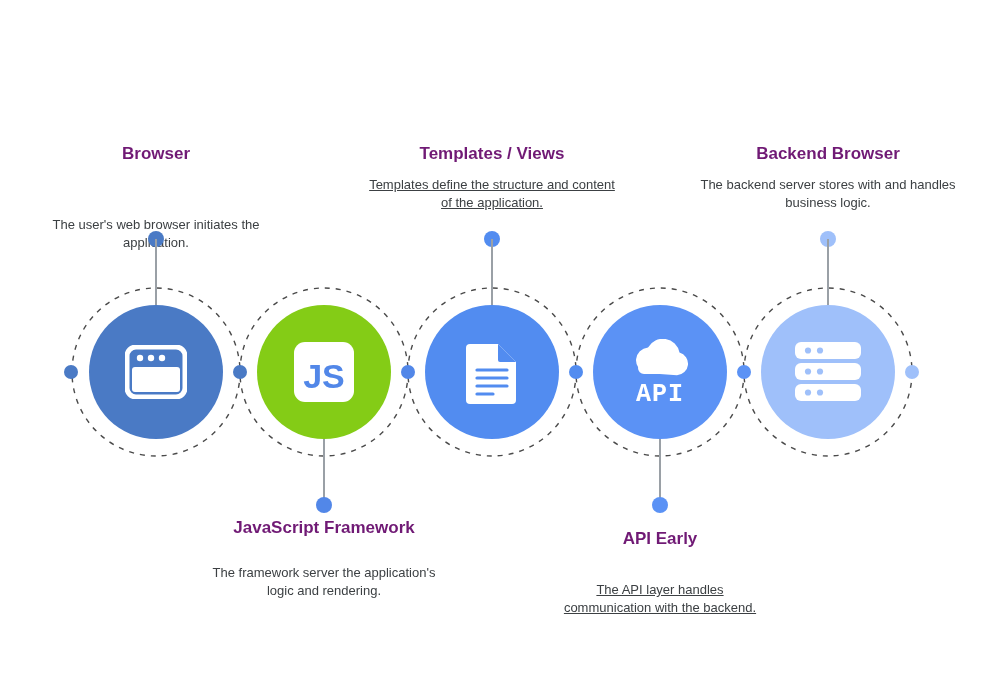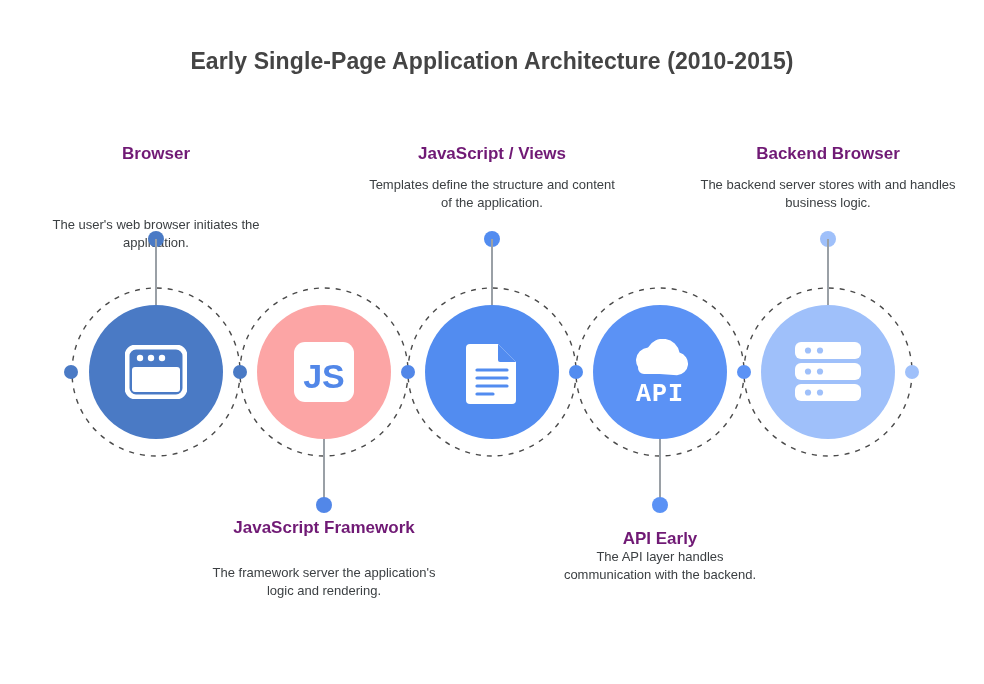--- a/index.html
+++ b/index.html
@@ -110,21 +110,20 @@
   }
 
   
   .icon-svg { display: block; }
 </style>
 </head>
 <body>
 
 <div id="canvas">
 
-  <div id="title">Early Single-Page Application Architecture (2010-2015)</div>
 
   <svg id="rings" viewBox="0 0 984 684" width="984" height="684" aria-hidden="true">
     <g fill="none" stroke="#4a4a4a" stroke-width="1.4" stroke-dasharray="5 6">
       <circle cx="156" cy="372" r="84"></circle>
       <circle cx="324" cy="372" r="84"></circle>
       <circle cx="492" cy="372" r="84"></circle>
       <circle cx="660" cy="372" r="84"></circle>
       <circle cx="828" cy="372" r="84"></circle>
     </g>
   </svg>
@@ -139,35 +138,35 @@
         <rect x="2" y="2" width="58" height="50" rx="9" ry="9" fill="none" stroke="#ffffff" stroke-width="5"></rect>
         <rect x="7" y="22" width="48" height="25" rx="3" ry="3" fill="#ffffff"></rect>
         <circle cx="15" cy="13" r="3.2" fill="#ffffff"></circle>
         <circle cx="26" cy="13" r="3.2" fill="#ffffff"></circle>
         <circle cx="37" cy="13" r="3.2" fill="#ffffff"></circle>
       </svg>
     </div>
   </div>
 
   <div class="node" style="left:324px; top:372px;">
-    <div class="circle" style="background:#fca5a5;">
+    <div class="circle" style="background:#84cc16;">
       <svg class="icon-svg" width="64" height="64" viewBox="0 0 64 64">
         <rect x="2" y="2" width="60" height="60" rx="11" ry="11" fill="#ffffff"></rect>
         <text x="32" y="48" text-anchor="middle" font-family="Liberation Sans, sans-serif" font-size="34" font-weight="bold" fill="#5287e8">JS</text>
       </svg>
     </div>
     <div class="stem down" style="height:66px;"></div>
     <div class="stem-dot" style="top:125px; background:#5287e8;"></div>
     <div class="label" style="top:146px;">JavaScript Framework</div>
     <div class="desc" style="top:192px; width:230px; left:-115px;">The framework server the application's logic and rendering.</div>
   </div>
 
   <div class="node" style="left:492px; top:372px;">
-    <div class="desc" style="top:-196px;">Templates define the structure and content of the application.</div>
-    <div class="label" style="top:-228px;">JavaScript / Views</div>
+    <div class="desc" style="top:-196px;text-decoration:underline;">Templates define the structure and content of the application.</div>
+    <div class="label" style="top:-228px;">Templates / Views</div>
     <div class="stem-dot" style="top:-141px; background:#528cf0;"></div>
     <div class="stem up" style="height:66px;"></div>
     <div class="circle" style="background:#528cf0;">
       <svg class="icon-svg" width="56" height="64" viewBox="0 0 56 64">
         <path d="M6 4 h28 l18 18 v38 a4 4 0 0 1 -4 4 h-42 a4 4 0 0 1 -4 -4 v-52 a4 4 0 0 1 4 -4 z" fill="#ffffff"></path>
         <path d="M34 4 l18 18 h-16 a2 2 0 0 1 -2 -2 z" fill="#528cf0"></path>
         <g stroke="#528cf0" stroke-width="3.2" stroke-linecap="round">
           <line x1="13" y1="30" x2="43" y2="30"></line>
           <line x1="13" y1="38" x2="43" y2="38"></line>
           <line x1="13" y1="46" x2="43" y2="46"></line>
@@ -181,21 +180,21 @@
     <div class="circle" style="background:#5b92f5;justify-content:center;">
       <svg class="icon-svg" width="72" height="66" viewBox="0 0 72 66">
         <path d="M22 34 a13 13 0 0 1 2 -25.6 a17 17 0 0 1 31.5 5.2 a11.5 11.5 0 0 1 -2.5 22.6 z
                  M20 23 h34 a6 6 0 0 1 0 12 h-34 a6 6 0 0 1 0 -12 z" fill="#ffffff"></path>
         <text x="36" y="62" text-anchor="middle" font-family="Liberation Mono, monospace" font-size="25" font-weight="bold" fill="#ffffff" letter-spacing="1">API</text>
       </svg>
     </div>
     <div class="stem down" style="height:66px;"></div>
     <div class="stem-dot" style="top:125px; background:#5b92f5;"></div>
     <div class="label" style="top:157px;">API Early</div>
-    <div class="desc" style="top:176px; width:200px; left:-100px;">The API layer handles communication with the backend.</div>
+    <div class="desc" style="top:209px; width:200px; left:-100px;text-decoration:underline;">The API layer handles communication with the backend.</div>
   </div>
 
   <div class="node" style="left:828px; top:372px;">
     <div class="desc" style="top:-196px; width:280px; left:-140px;">The backend server stores with and handles business logic.</div>
     <div class="label" style="top:-228px;">Backend Browser</div>
     <div class="stem-dot" style="top:-141px; background:#9fc0fa;"></div>
     <div class="stem up" style="height:66px;"></div>
     <div class="circle" style="background:#9fc0fa;">
       <svg class="icon-svg" width="70" height="62" viewBox="0 0 70 62">
         <g fill="#ffffff">

